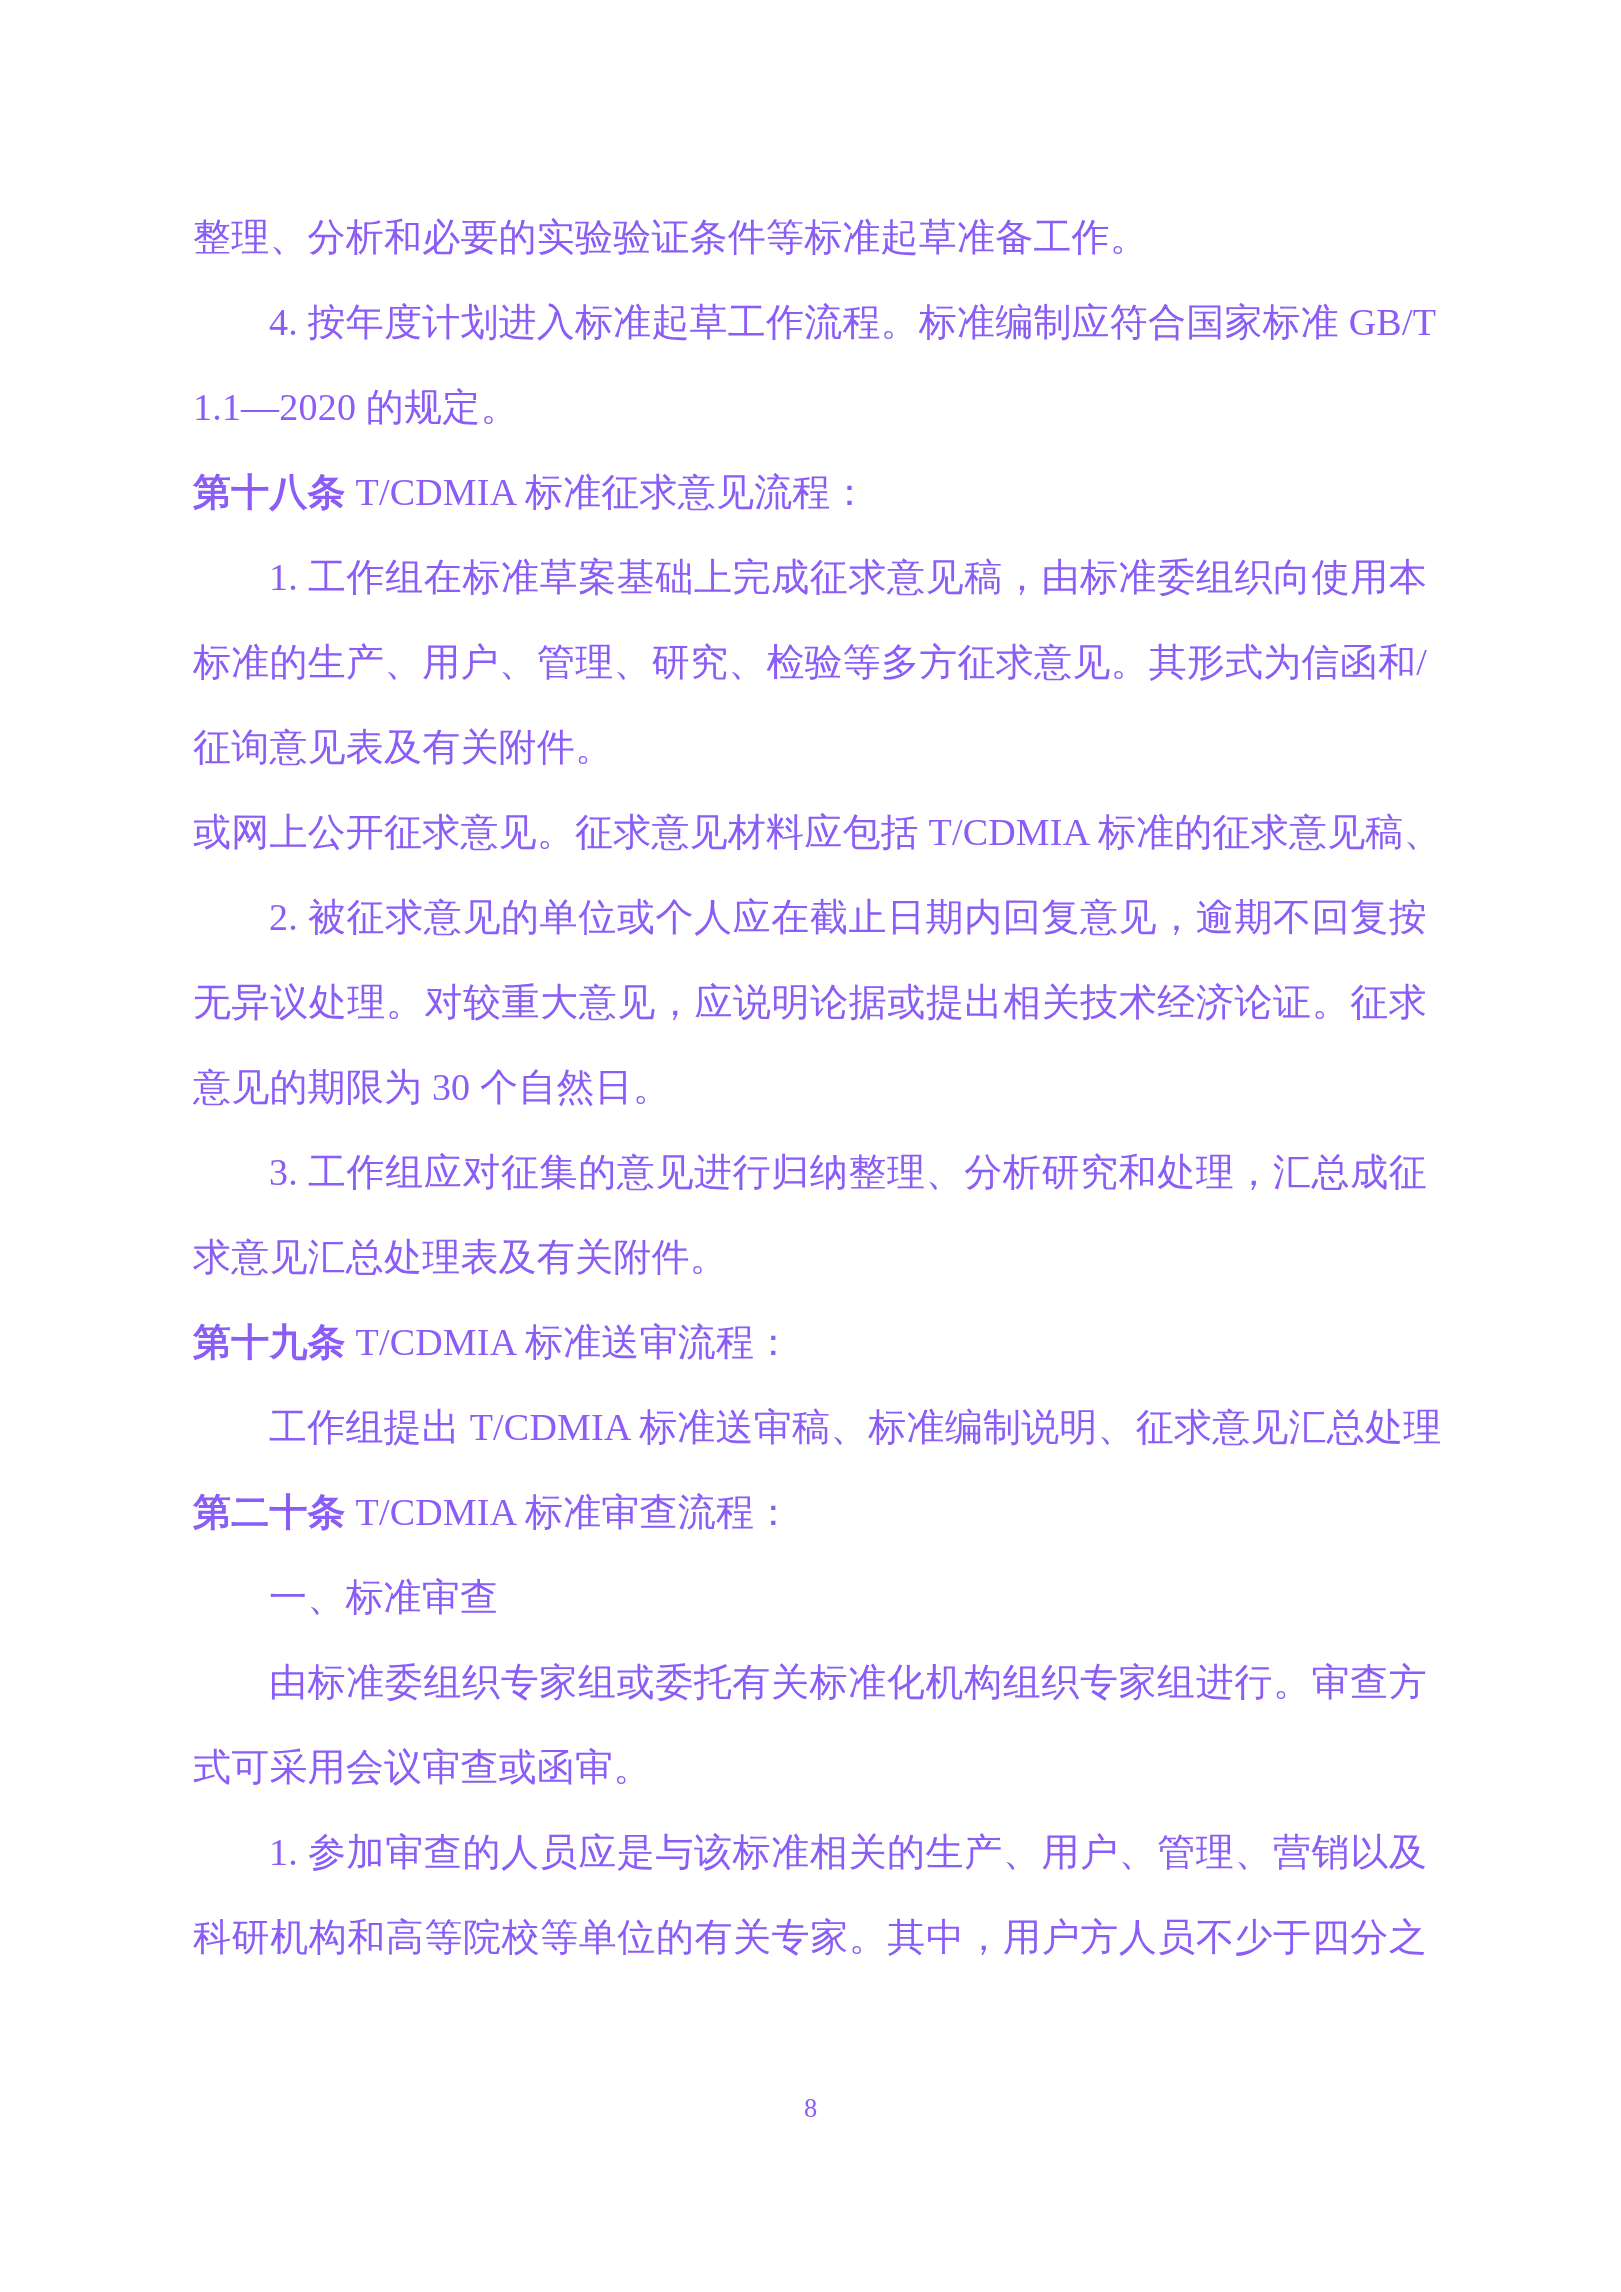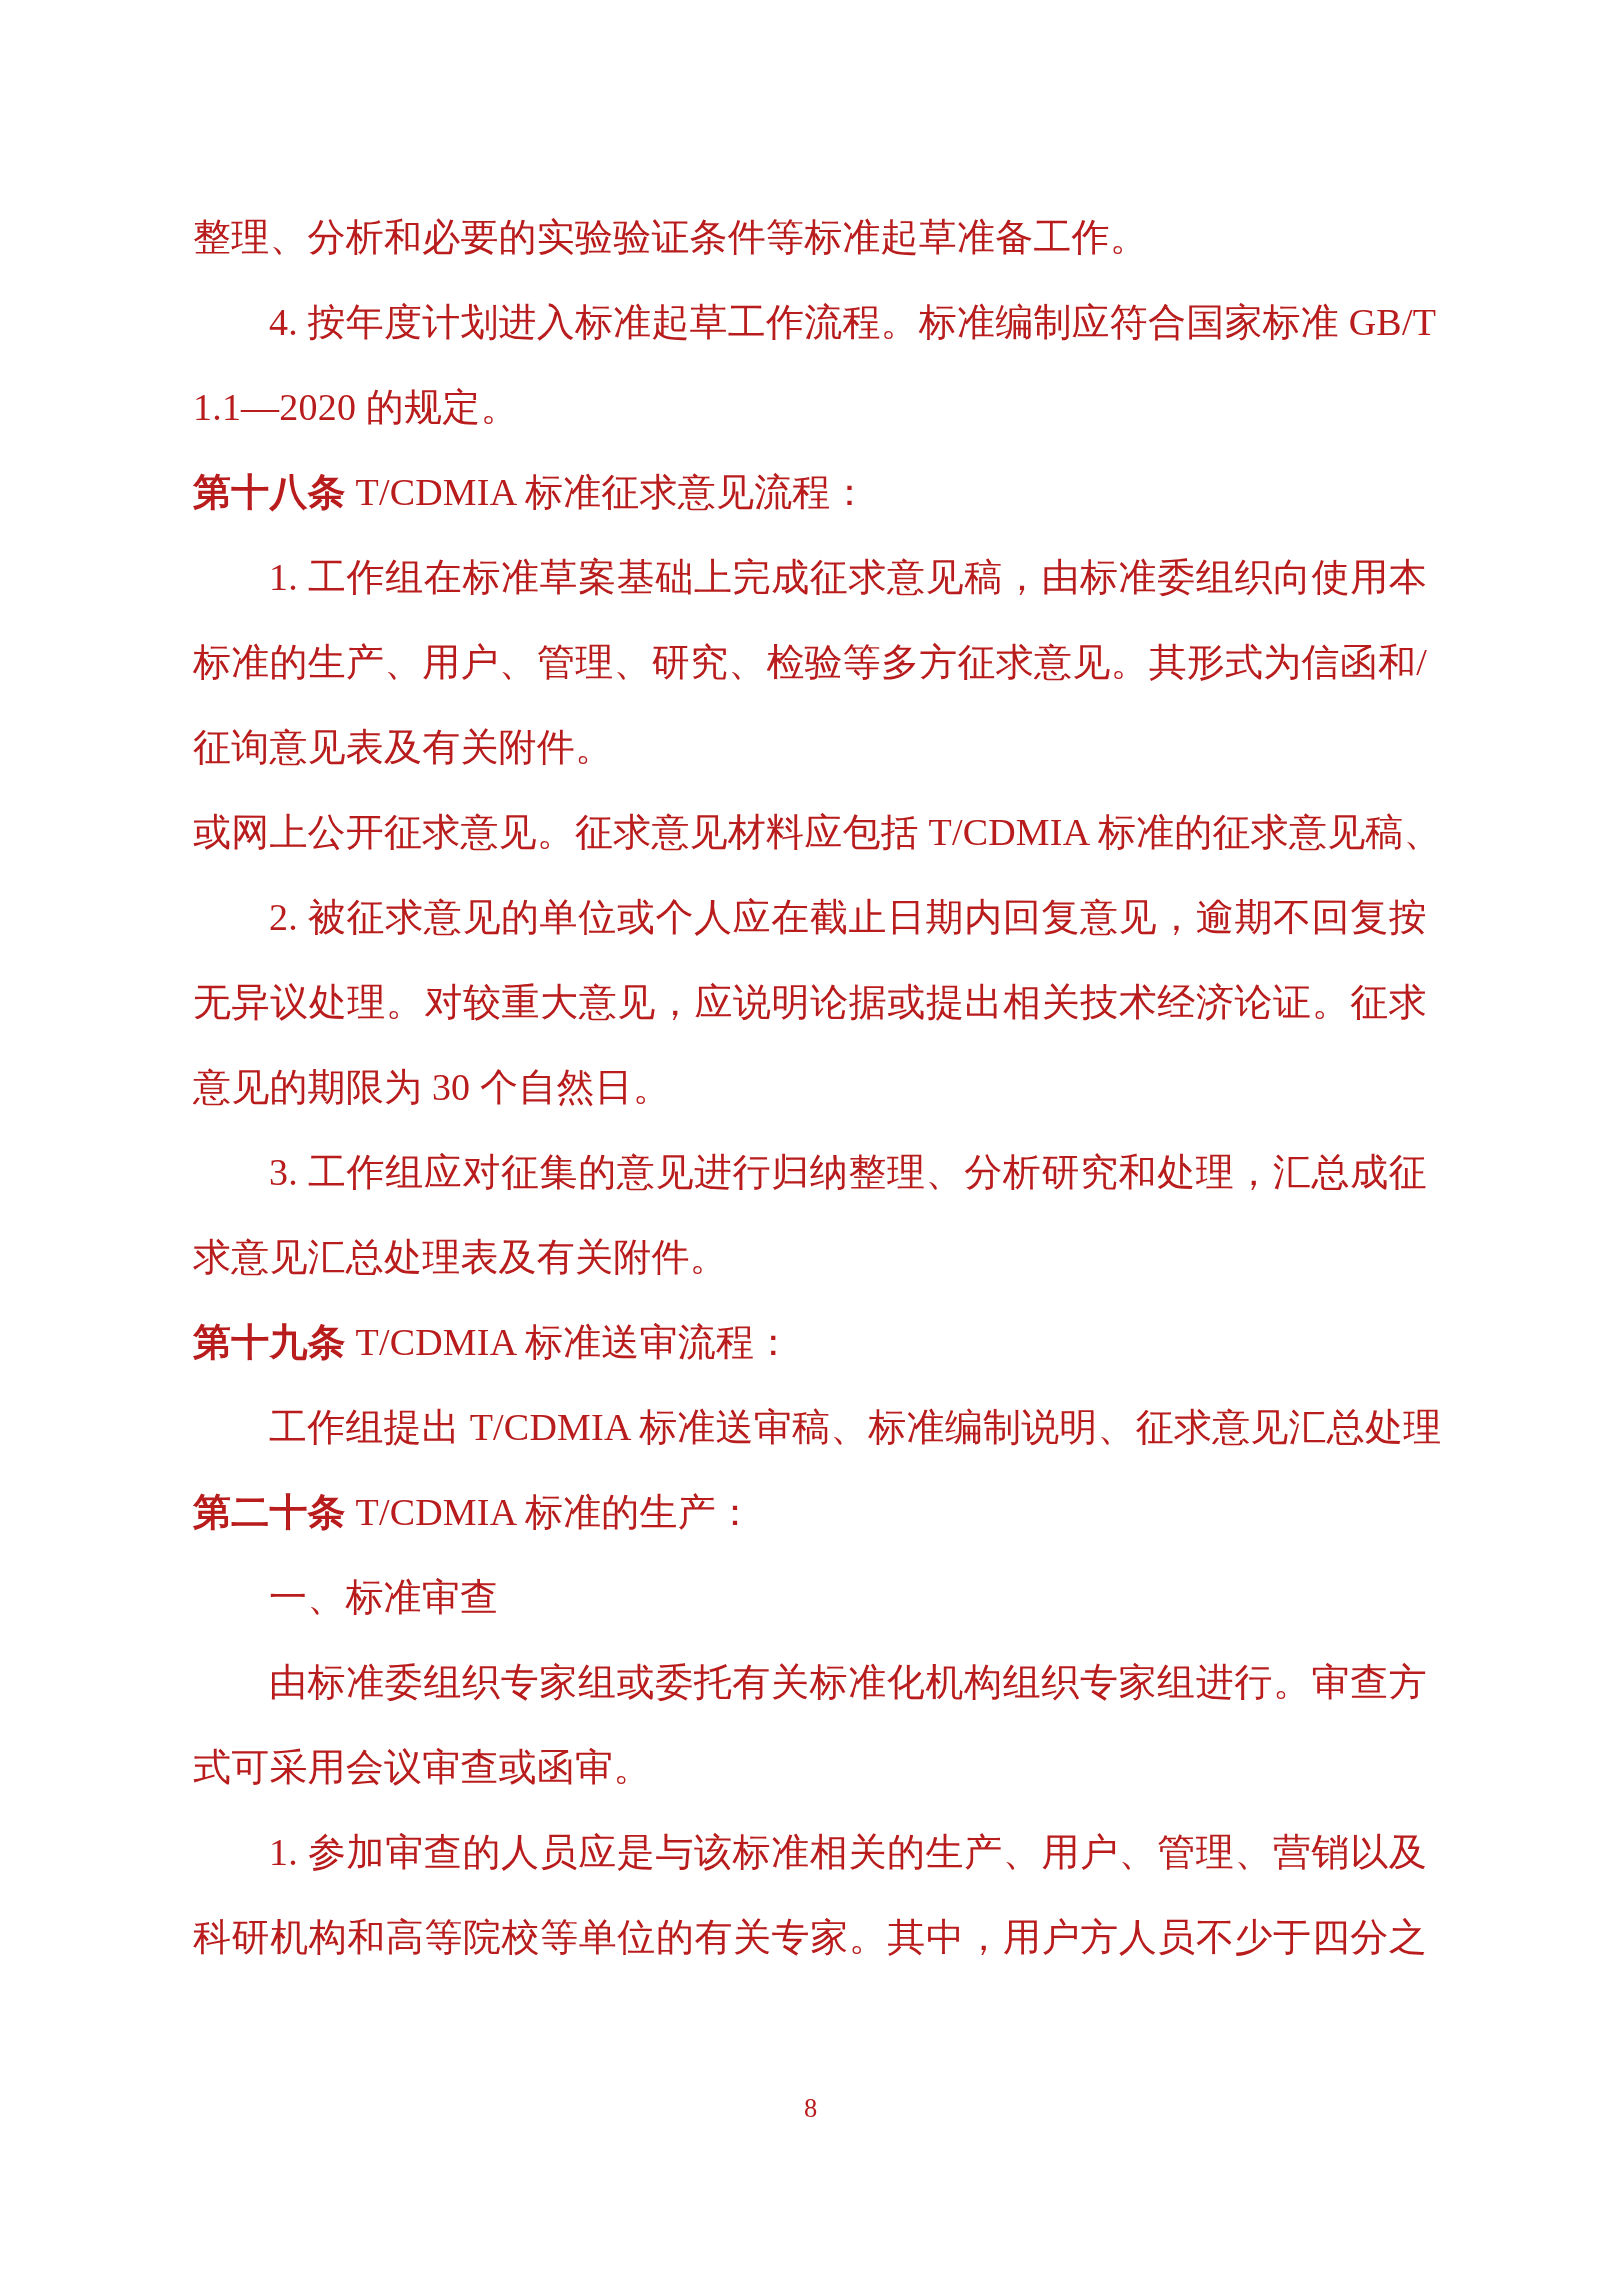--- a/index.html
+++ b/index.html
@@ -5,21 +5,21 @@
   html, body {
     margin: 0;
     padding: 0;
     background: #ffffff;
   }
   .page {
     position: relative;
     width: 1621px;
     height: 2293px;
     background: #ffffff;
-    color: #b91c1c;
+    color: #8b5cf6;
     font-family: "Liberation Serif", "DejaVu Serif", serif;
     overflow: hidden;
   }
   .content {
     position: absolute;
     left: 193px;
     top: 195px;
     width: 1234px;
   }
   .line {
@@ -64,21 +64,21 @@
       <div class="line j"><span>标准的生产、用户、管理、研究、检验等多方征求意见。其形式为信函和/</span></div>
       <div class="line"><span>征询意见表及有关附件。</span></div>
       <div class="line j"><span>或网上公开征求意见。征求意见材料应包括 T/CDMIA 标准的征求意见稿、</span></div>
       <div class="line j ind"><span>2. 被征求意见的单位或个人应在截止日期内回复意见，逾期不回复按</span></div>
       <div class="line j"><span>无异议处理。对较重大意见，应说明论据或提出相关技术经济论证。征求</span></div>
       <div class="line"><span>意见的期限为 30 个自然日。</span></div>
       <div class="line j ind"><span>3. 工作组应对征集的意见进行归纳整理、分析研究和处理，汇总成征</span></div>
       <div class="line"><span>求意见汇总处理表及有关附件。</span></div>
       <div class="line"><b>第十九条</b><span> T/CDMIA 标准送审流程：</span></div>
       <div class="line j ind"><span>工作组提出 T/CDMIA 标准送审稿、标准编制说明、征求意见汇总处理</span></div>
-      <div class="line"><b>第二十条</b><span> T/CDMIA 标准的生产：</span></div>
+      <div class="line"><b>第二十条</b><span> T/CDMIA 标准审查流程：</span></div>
       <div class="line ind"><span>一、标准审查</span></div>
       <div class="line j ind"><span>由标准委组织专家组或委托有关标准化机构组织专家组进行。审查方</span></div>
       <div class="line"><span>式可采用会议审查或函审。</span></div>
       <div class="line j ind"><span>1. 参加审查的人员应是与该标准相关的生产、用户、管理、营销以及</span></div>
       <div class="line j"><span>科研机构和高等院校等单位的有关专家。其中，用户方人员不少于四分之</span></div>
     </div>
   <div class="page-number">8</div>
 </div>
 
 

